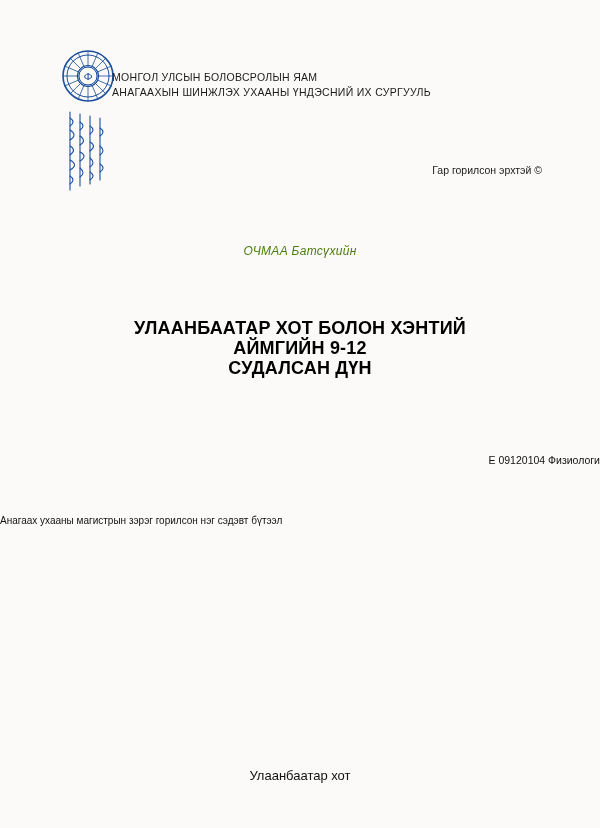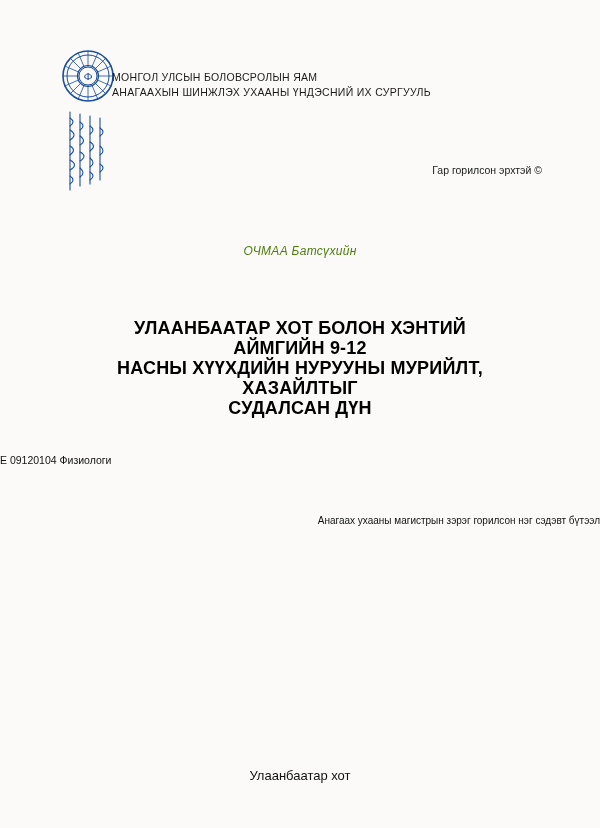--- a/index.html
+++ b/index.html
@@ -98,32 +98,32 @@
     letter-spacing: 0.2px;
     color: #000;
   }
 
   
   .code {
     position: absolute;
     top: 454px;
     left: 0;
     width: 100%;
-    text-align: left;
+    text-align: right;
     font-size: 10.5px;
     color: #111;
   }
 
   
   .degree {
     position: absolute;
     top: 515px;
     left: 0;
     width: 100%;
-    text-align: right;
+    text-align: left;
     font-size: 10px;
     color: #111;
   }
 
   
   .footer {
     position: absolute;
     bottom: 44px;
     left: 0;
     width: 100%;
@@ -192,21 +192,20 @@
       <div>АНАГААХЫН ШИНЖЛЭХ УХААНЫ ҮНДЭСНИЙ ИХ СУРГУУЛЬ</div>
     </div>
   </div>
 
   <div class="copyright">Гар горилсон эрхтэй ©</div>
 
   <div class="author">ОЧМАА  Батсүхийн</div>
 
   <div class="title">
     <div>УЛААНБААТАР ХОТ БОЛОН ХЭНТИЙ АЙМГИЙН 9-12</div>
-    <div>НАСНЫ ХҮҮХДИЙН НУРУУНЫ МУРИЙЛТ, ХАЗАЙЛТЫГ</div>
     <div>СУДАЛСАН ДҮН</div>
   </div>
 
   <div class="code">E 09120104 Физиологи</div>
 
   <div class="degree">Анагаах ухааны магистрын зэрэг горилсон нэг сэдэвт бүтээл</div>
 
   <div class="footer">
     <div>Улаанбаатар хот</div>
   </div>

